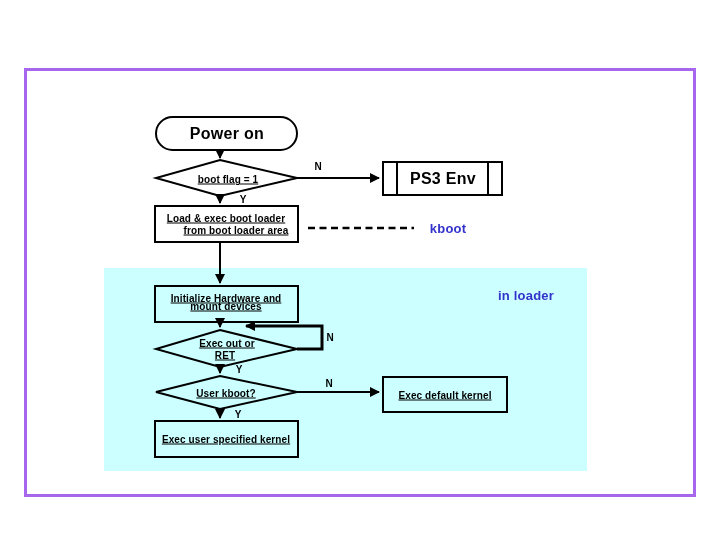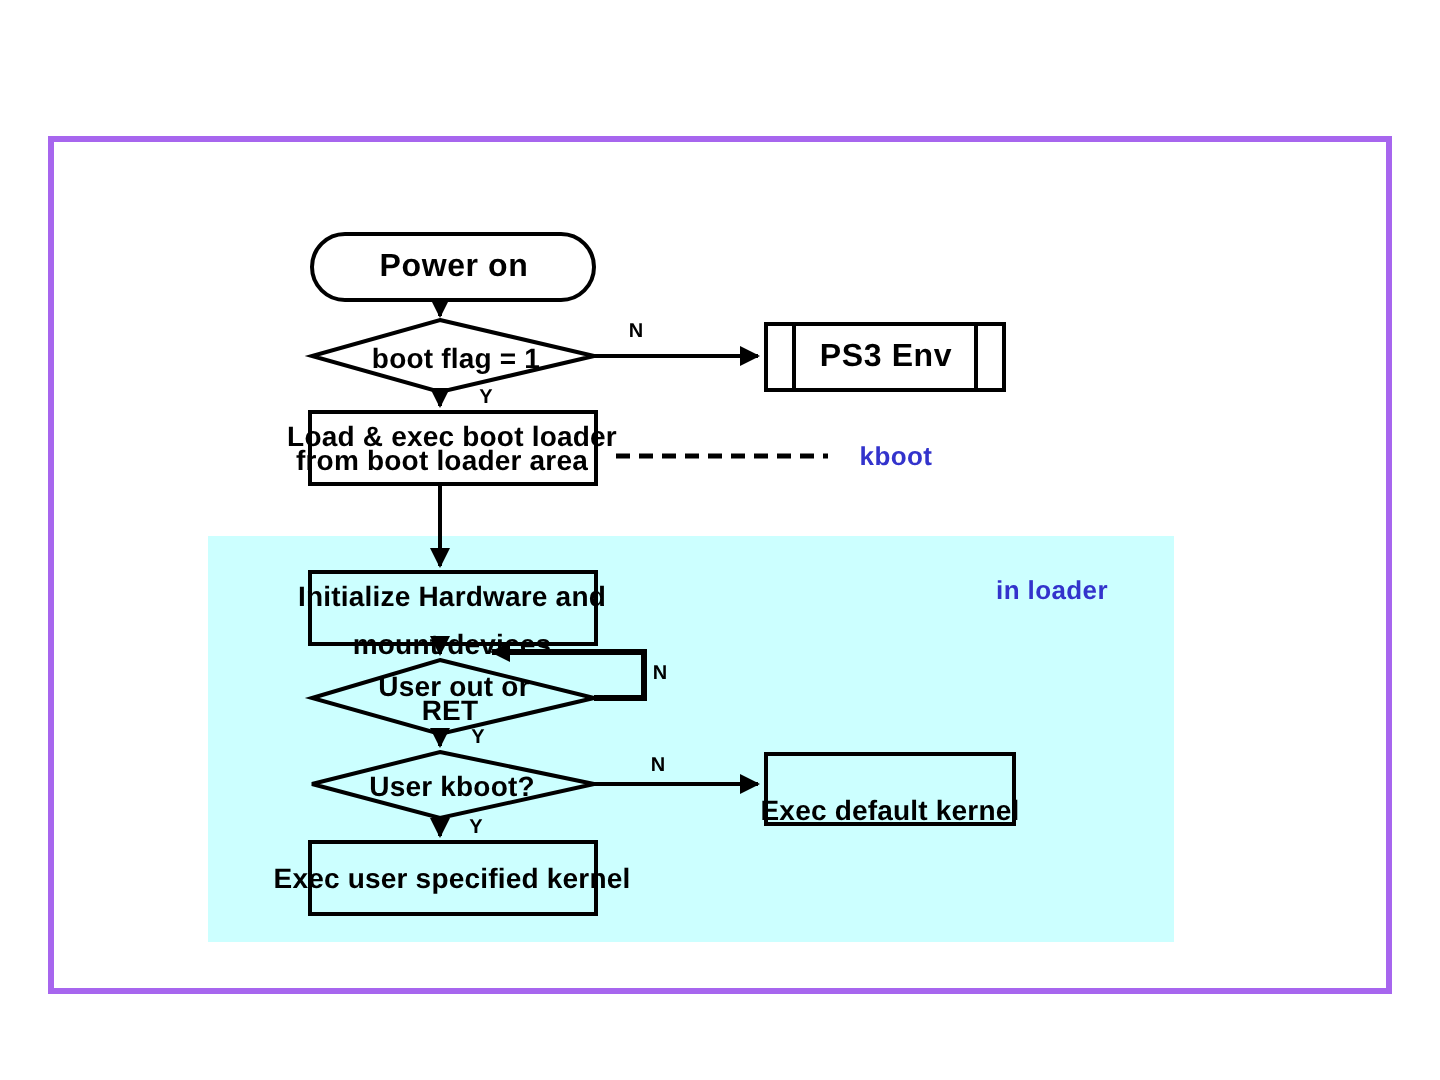--- a/index.html
+++ b/index.html
@@ -18,21 +18,21 @@
   }
   .region{
     position:absolute;left:104px;top:268px;width:483px;height:203px;
     background:var(--region);
   }
   svg.layer{position:absolute;left:0;top:0;width:720px;height:540px;}
   .ctr{
     position:absolute;transform:translate(-50%,-50%);
     white-space:nowrap;font-weight:bold;text-align:center;
   }
-  .t9{font-size:14px;letter-spacing:0.1px;}
+  .t9{font-size:10px;letter-spacing:0.1px;text-decoration:underline;}
   .t10{font-size:10px;}
   .t16{font-size:16px;letter-spacing:0.3px;}
   .t17{font-size:13px;color:var(--accent);letter-spacing:0.2px;}
 </style>
 </head>
 <body>
 
 <div id="screen">
 
   <div class="frame"></div>
@@ -89,37 +89,37 @@
   <div class="ctr t16" style="left:227px;top:134px">Power on</div>
 
   <div class="ctr t9" style="left:228px;top:179px">boot flag = 1</div>
 
   <div class="ctr t10" style="left:318px;top:166px">N</div>
   <div class="ctr t10" style="left:243px;top:199px">Y</div>
 
   <div class="ctr t16" style="left:443px;top:179px">PS3 Env</div>
 
   <div class="ctr t9" style="left:226px;top:218px">Load &amp; exec boot loader</div>
-  <div class="ctr t9" style="left:221px;top:230px">from boot loader area</div>
+  <div class="ctr t9" style="left:236px;top:230px">from boot loader area</div>
 
   <div class="ctr t17" style="left:448px;top:228px">kboot</div>
 
   <div class="ctr t9" style="left:226px;top:298px">Initialize Hardware and</div>
-  <div class="ctr t9" style="left:226px;top:322px">mount devices</div>
+  <div class="ctr t9" style="left:226px;top:306px">mount devices</div>
 
   <div class="ctr t17" style="left:526px;top:295px">in loader</div>
 
-  <div class="ctr t9" style="left:227px;top:343px">User out or</div>
+  <div class="ctr t9" style="left:227px;top:343px">Exec out or</div>
   <div class="ctr t9" style="left:225px;top:355px">RET</div>
 
   <div class="ctr t10" style="left:330px;top:337px">N</div>
   <div class="ctr t10" style="left:239px;top:369px">Y</div>
 
   <div class="ctr t9" style="left:226px;top:393px">User kboot?</div>
 
   <div class="ctr t10" style="left:329px;top:383px">N</div>
   <div class="ctr t10" style="left:238px;top:414px">Y</div>
 
-  <div class="ctr t9" style="left:445px;top:405px">Exec default kernel</div>
+  <div class="ctr t9" style="left:445px;top:395px">Exec default kernel</div>
 
   <div class="ctr t9" style="left:226px;top:439px">Exec user specified kernel</div>
 
 </div>
 
 </body></html>

